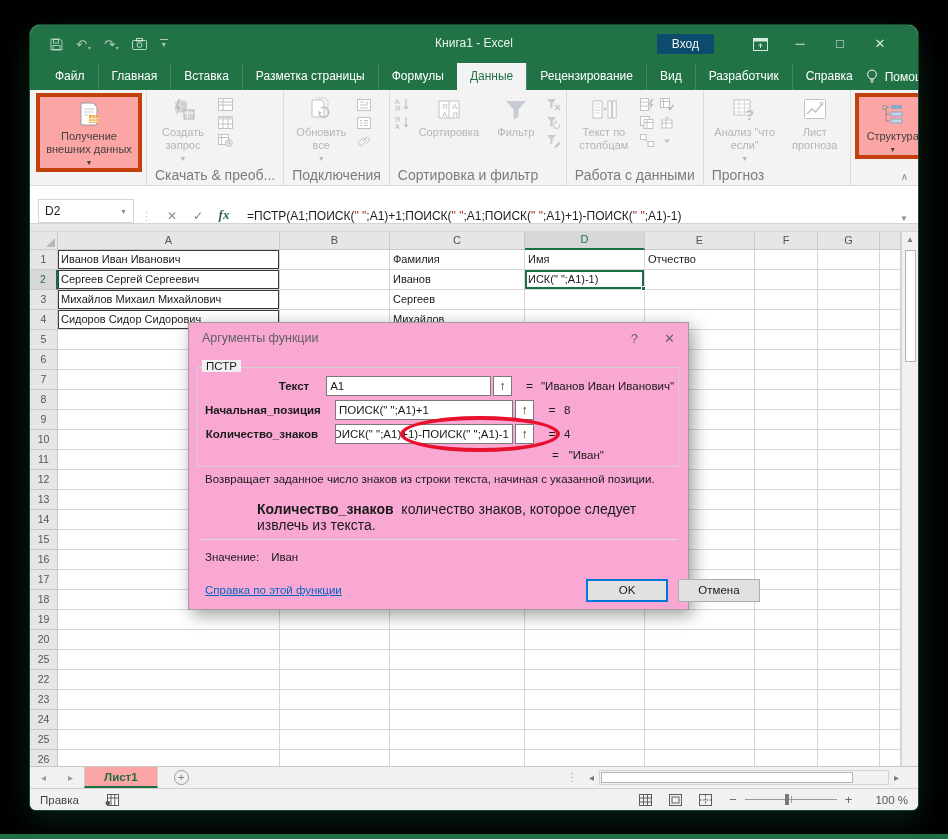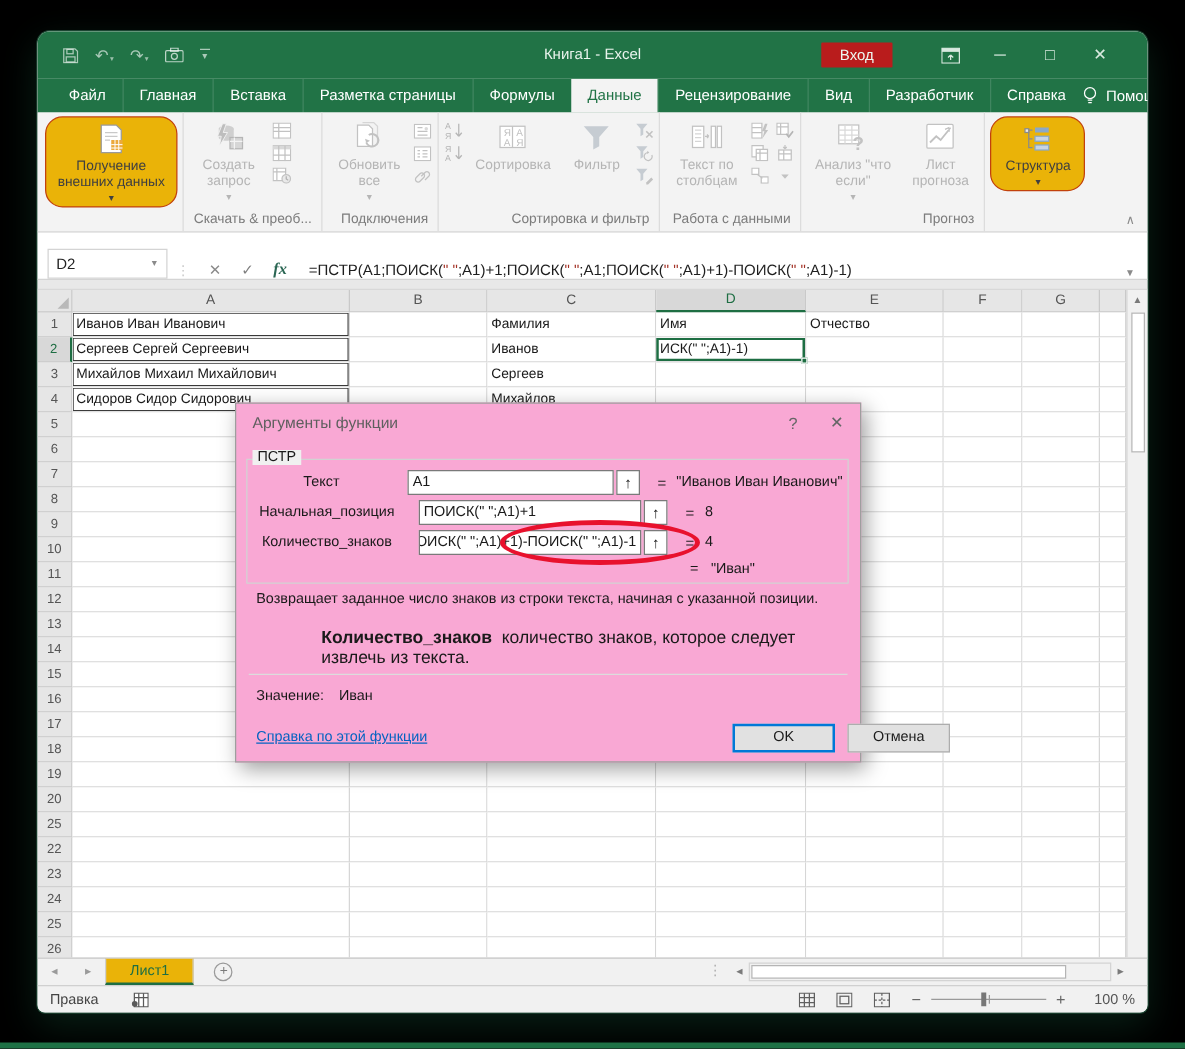--- a/index.html
+++ b/index.html
@@ -14,43 +14,43 @@
   
   .titlebar{height:38px;background:#217346;position:relative;display:flex;align-items:center;flex:none;color:#fff}
   .qat{display:flex;align-items:center;gap:13px;padding-left:20px}
   .qi{color:rgba(255,255,255,.62);font-size:13px;line-height:1;display:inline-flex;align-items:flex-end}
   .qi svg{display:block}
   .qi .mini-caret{font-size:6px;margin-left:1px;color:rgba(255,255,255,.55)}
   .customize .bar{display:block;width:8px;border-top:1px solid rgba(255,255,255,.62);margin:0 auto 1px}
   .customize{flex-direction:column;align-items:center;font-size:8px}
   .title{position:absolute;left:50%;transform:translateX(-50%);top:11px;font-size:12px;color:#e9f3ec;white-space:nowrap}
   .tbright{margin-left:auto;display:flex;align-items:center;gap:0;padding-right:18px}
-  .signin{background:#b91c1c;color:#eef7f0;font-size:12px;padding:3px 15px;border-radius:1px;margin-right:26px}
+  .signin{background:#0c4a6e;color:#eef7f0;font-size:12px;padding:3px 15px;border-radius:1px;margin-right:26px}
   .winbtn{color:#d8e9df;font-size:13px;width:40px;text-align:center;line-height:38px}
   .ribbonopts svg{display:block;margin:0 auto}
   .winbtn.ribbonopts{line-height:normal}
 
   
   .tabrow{height:27px;background:#217346;display:flex;align-items:stretch;flex:none;padding-left:12px;color:#fff;font-size:12px}
   .tabs{display:flex;align-items:stretch}
   .tab{padding:6px 13px 0 13px;white-space:nowrap;color:#fff;cursor:default}
   .tab+.tab{border-left:1px solid rgba(255,255,255,.14)}
   .tab.active{background:#f3f3f3;color:#217346;border-left:none}
   .tabright{margin-left:auto;display:flex;align-items:center;gap:8px;padding-right:16px}
   .assist{display:flex;align-items:center;gap:7px;color:#fff}
 
   
   .ribbon{height:96px;background:#f3f3f3;border-bottom:1px solid #d8d8d8;display:flex;flex:none;position:relative;padding-left:2px}
   .rgroup{display:flex;flex-direction:column;border-right:1px solid #dcdcdc;padding:0 4px}
   .rgroup .main{flex:1;display:flex;align-items:flex-start;padding-top:3px;gap:2px}
-  .glabel{height:18px;text-align:right;font-size:11px;color:#7c7c7c;white-space:nowrap;padding:0 4px;line-height:16px}
+  .glabel{height:18px;text-align:left;font-size:14px;color:#7c7c7c;white-space:nowrap;padding:0 4px;line-height:16px}
   .bigbtn{display:flex;flex-direction:column;align-items:center;text-align:center;font-size:11px;line-height:1.18;color:#404040;padding:4px 6px 2px 6px;gap:3px}
   .bigbtn .btext{white-space:normal}
   .bigbtn.disabled{color:#b5b5b5}
-  .bigbtn.boxed{border:1px solid #c2410c;background:#eab308;border-radius:14px}
+  .bigbtn.boxed{border:4px solid #c2410c;background:#fca5a5;border-radius:0}
   .caret{font-size:7px;color:inherit;line-height:1}
   .minicol{display:flex;flex-direction:column;justify-content:flex-start;gap:3px;padding-top:4px}
   .minigrid{display:grid;grid-template-columns:auto auto;gap:3px 4px;padding-top:4px}
   .mini{width:16px;height:15px;display:flex;align-items:center;justify-content:center;color:#c2c2c2}
   .mini svg{display:block}
   .collapse-ribbon{position:absolute;right:10px;bottom:3px;color:#8a8a8a;font-size:10px}
 
   
   .formulabar{height:38px;background:#fff;border-bottom:1px solid #d4d4d4;display:flex;align-items:flex-end;flex:none;font-size:12px}
   .namebox{width:96px;height:24px;margin-left:8px;border:1px solid #d4d4d4;display:flex;align-items:center;padding:0 6px;color:#222}
@@ -81,21 +81,21 @@
   .cell.bordered{box-shadow:inset 0 0 0 1px #3a3a3a}
   .cell.active{box-shadow:inset 0 0 0 2px #1e6e43;position:relative;z-index:2;overflow:visible}
   .fillhandle{position:absolute;right:-2px;bottom:-2px;width:5px;height:5px;background:#1e6e43;border:1px solid #fff}
   .vscroll{width:17px;background:#f1f1f1;border-left:1px solid #d4d4d4;flex:none;display:flex;flex-direction:column;align-items:center}
   .vs-btn{color:#7a7a7a;font-size:8px;line-height:16px}
   .vs-thumb{width:11px;height:112px;background:#fff;border:1px solid #b5b5b5;margin-top:2px}
 
   
   .sheetbar{height:22px;background:#f1f1f1;border-top:1px solid #c6c6c6;display:flex;align-items:stretch;flex:none;font-size:11.5px}
   .nav{color:#9a9a9a;font-size:10px;line-height:21px;padding:0 11px}
-  .sheettab{background:#eab308;color:#1e6e43;font-weight:normal;padding:0 19px;border-left:1px solid #cfcfcf;border-right:1px solid #cfcfcf;border-bottom:2px solid #1e6e43;display:flex;align-items:center}
+  .sheettab{background:#fca5a5;color:#1e6e43;font-weight:bold;padding:0 19px;border-left:1px solid #cfcfcf;border-right:1px solid #cfcfcf;border-bottom:2px solid #1e6e43;display:flex;align-items:center}
   .newsheet{width:15px;height:15px;border:1px solid #9a9a9a;border-radius:50%;color:#7a7a7a;font-size:11px;line-height:13px;text-align:center;margin:3px 0 0 16px}
   .sb-spacer{flex:1}
   .dots{color:#b0b0b0;line-height:21px;padding-right:6px}
   .hscroll{display:flex;align-items:center;margin-right:14px}
   .hs-btn{color:#7a7a7a;font-size:10px;padding:0 5px}
   .hs-track{width:290px;height:15px;background:#f1f1f1;border:1px solid #d4d4d4;position:relative}
   .hs-thumb{position:absolute;left:1px;top:1px;width:252px;height:11px;background:#fff;border:1px solid #b5b5b5}
 
   
   .statusbar{height:22px;background:#f1f1f1;border-top:1px solid #d0d0d0;display:flex;align-items:center;flex:none;font-size:11.5px;color:#444;padding:0 10px}
@@ -111,21 +111,21 @@
   .zoomlabel{color:#555;margin-left:6px}
 
   
   .dialog{position:absolute;left:158px;top:297px;width:501px;height:288px;background:#f9a8d4;border:1px solid #9e9e9e;
           box-shadow:4px 5px 16px rgba(0,0,0,.38);z-index:50;font-size:12px;color:#1a1a1a}
   .dlg-titlebar{height:30px;display:flex;align-items:center;padding:0 13px;color:#5f5f5f;font-size:12.5px}
   .dlg-help,.dlg-close{color:#666;font-size:13px;margin-left:26px}
   .dlg-fieldset{position:absolute;left:8px;right:9px;top:44px;height:100px;border:1px solid #d2d2d2}
   .dlg-legend{position:absolute;left:13px;top:37px;background:#f0f0f0;padding:0 4px;font-size:11.5px;color:#1a1a1a}
   .argrow{position:absolute;left:16px;right:14px;height:22px;display:flex;align-items:center}
-  .arglabel{width:130px;text-align:center;font-weight:normal;font-size:11.5px;padding-right:17px;white-space:nowrap}
+  .arglabel{width:130px;text-align:right;font-weight:bold;font-size:11.5px;padding-right:17px;white-space:nowrap}
   .argfield{width:178px;height:20px;background:#fff;border:1px solid #7a7a7a;font-size:11.5px;display:flex;align-items:center;padding:0 3px;overflow:hidden;white-space:nowrap}
   .argfield.clip{justify-content:flex-end}
   .argfield .clipinner{white-space:nowrap}
   .argbtn{width:19px;height:20px;background:#fff;border:1px solid #7a7a7a;margin-left:2px;text-align:center;font-size:12px;font-weight:bold;line-height:18px;color:#1a1a1a;flex:none}
   .argeq{margin-left:12px;width:12px;text-align:center;color:#1a1a1a}
   .argres{margin-left:6px;font-size:11.5px;color:#1a1a1a;white-space:nowrap}
   .resultline{position:absolute;top:126px;left:363px;font-size:11.5px}
   .resultline .argres{margin-left:10px}
   .red-oval{position:absolute;left:211px;top:93px;width:160px;height:36px;border:4px solid #e8112d;border-radius:50%;z-index:60;pointer-events:none}
   .dlg-desc{position:absolute;top:150px;left:16px;right:16px;font-size:11.5px}

